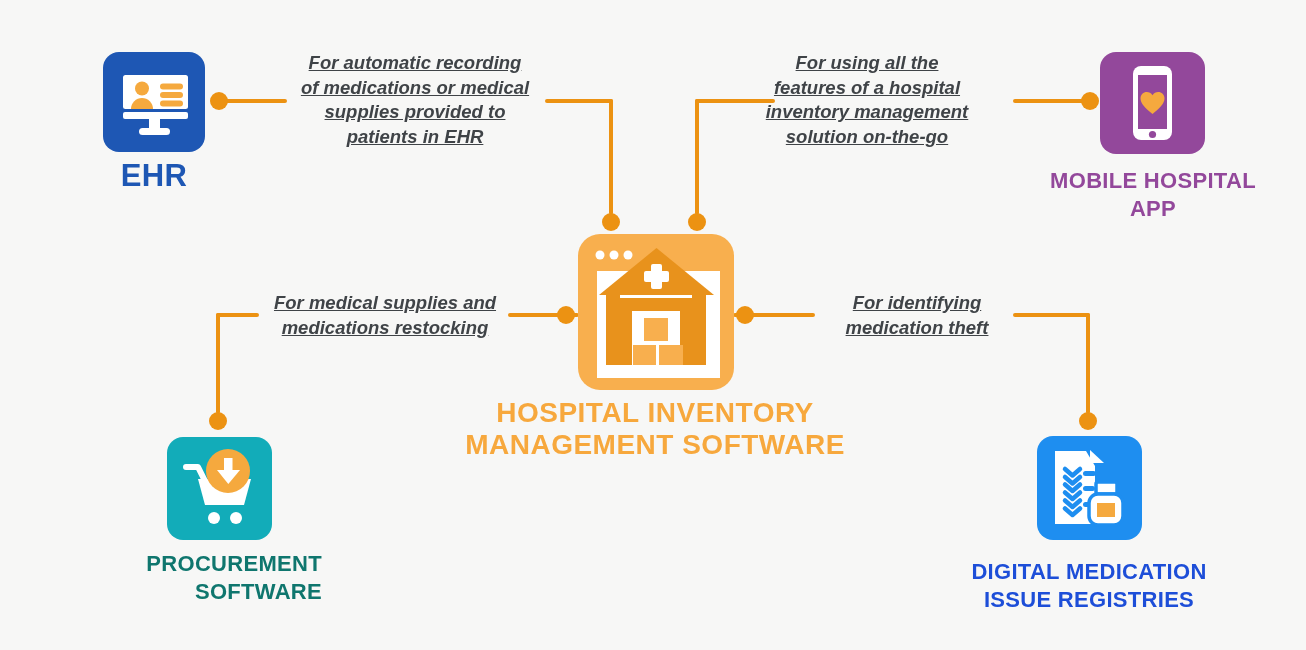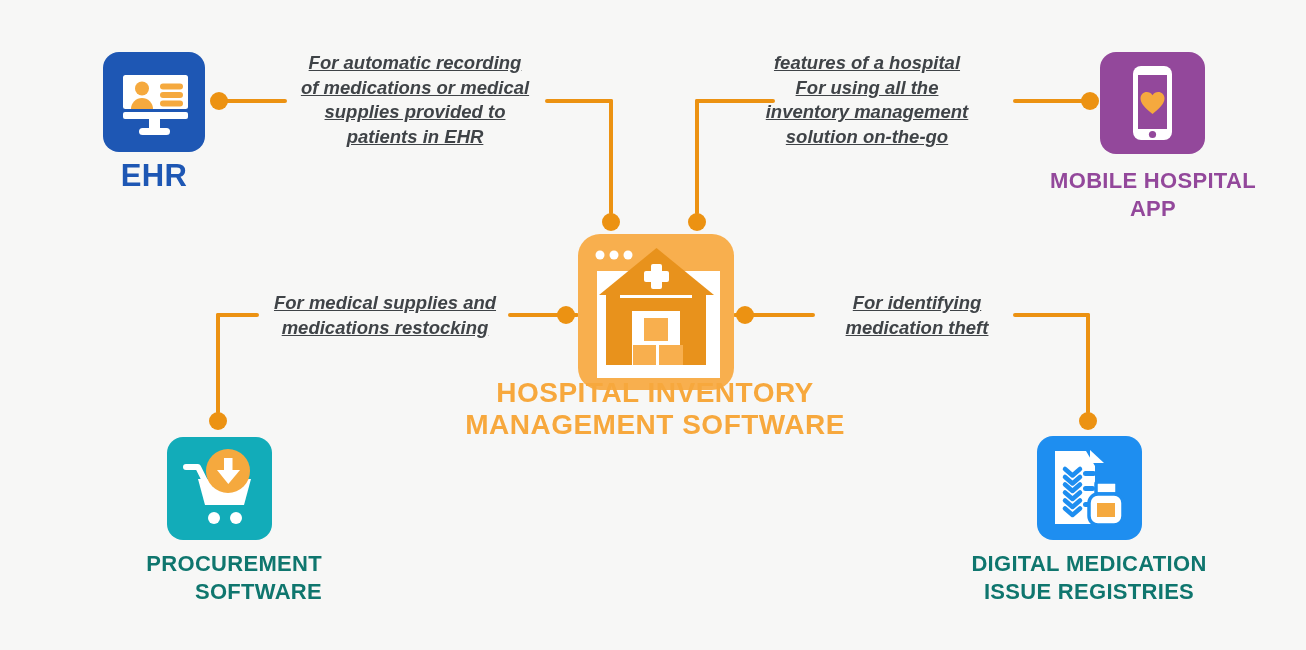--- a/index.html
+++ b/index.html
@@ -8,21 +8,21 @@
   .icon{position:absolute;}
   .line{position:absolute;background:#EC9212;border-radius:2px;}
   .dot{position:absolute;width:18px;height:18px;border-radius:50%;background:#EC9212;}
   .desc{position:absolute;color:#3F4347;font-style:italic;font-weight:bold;
     font-size:18.5px;line-height:24.5px;text-align:center;text-decoration:underline;}
   .node-label{position:absolute;font-weight:bold;text-align:center;
     font-size:22px;line-height:27.5px;letter-spacing:0.3px;}
   .ehr-label{color:#1E57B4;font-size:31px;}
   .mobile-label{color:#93489B;}
   .proc-label{color:#0f766e;text-align:right;}
-  .digital-label{color:#0f766e;}
+  .digital-label{color:#1d4ed8;margin-top:8px;}
   .title{position:absolute;font-weight:bold;font-size:28px;line-height:32px;
     color:#F7A83D;text-align:center;letter-spacing:0.5px;}
 </style>
 </head>
 <body>
 
 <div class="canvas">
 
   <div class="line" style="left:219px;top:99px;width:68px;height:4px"></div>
   <div class="dot" style="left:210px;top:92px"></div>
@@ -79,22 +79,22 @@
       <rect x="38" y="23" width="29" height="54" fill="#93489B"></rect>
       <path d="M52.5 62 C45 56 40.5 51.5 40.5 46.3 C40.5 42.6 43.4 40 46.8 40 C49 40 51.2 41.2 52.5 43.2 C53.8 41.2 56 40 58.2 40 C61.6 40 64.5 42.6 64.5 46.3 C64.5 51.5 60 56 52.5 62 Z" fill="#F5A93E"></path>
       <circle cx="52.5" cy="82.5" r="3.6" fill="#93489B"></circle>
     </svg>
   </div>
   <div class="node-label mobile-label" style="left:1026px;top:167px;width:254px">
     <div>MOBILE HOSPITAL</div>
     <div>APP</div>
   </div>
   <div class="desc" style="left:732px;top:51px;width:270px">
+    <div>For using all the</div>
     <div>features of a hospital</div>
-    <div>For using all the</div>
     <div>inventory management</div>
     <div>solution on-the-go</div>
   </div>
 
   <div class="icon" style="left:578px;top:234px">
     <svg width="156" height="156" viewBox="0 0 156 156">
       <rect width="156" height="156" rx="22" fill="#F8AF4E"></rect>
       <circle cx="22" cy="21" r="4.5" fill="#fff"></circle>
       <circle cx="36" cy="21" r="4.5" fill="#fff"></circle>
       <circle cx="50" cy="21" r="4.5" fill="#fff"></circle>
@@ -105,21 +105,21 @@
       <rect x="42" y="64" width="72" height="13" fill="#E8921C"></rect>
       <rect x="42" y="77" width="12" height="54" fill="#E8921C"></rect>
       <rect x="102" y="77" width="12" height="54" fill="#E8921C"></rect>
       <rect x="66" y="84" width="24" height="23" fill="#F8AF4E"></rect>
       <rect x="55" y="111" width="23" height="20" fill="#F8AF4E"></rect>
       <rect x="81" y="111" width="24" height="20" fill="#F8AF4E"></rect>
       <rect x="73" y="30" width="11" height="25" rx="2" fill="#fff"></rect>
       <rect x="66" y="37" width="25" height="11" rx="2" fill="#fff"></rect>
     </svg>
   </div>
-  <div class="title" style="left:452px;top:377px;width:406px">
+  <div class="title" style="left:452px;top:397px;width:406px">
     <div>HOSPITAL INVENTORY</div>
     <div>MANAGEMENT SOFTWARE</div>
   </div>
 
   <div class="icon" style="left:167px;top:437px">
     <svg width="105" height="103" viewBox="0 0 105 103">
       <rect width="105" height="103" rx="16" fill="#12ACB9"></rect>
       <path d="M19 30 H31 L38 44" stroke="#fff" stroke-width="6" fill="none" stroke-linecap="round" stroke-linejoin="round"></path>
       <polygon points="31,42 84,42 77,68 38,68" fill="#fff"></polygon>
       <circle cx="61" cy="34" r="22" fill="#F5A93E"></circle>

